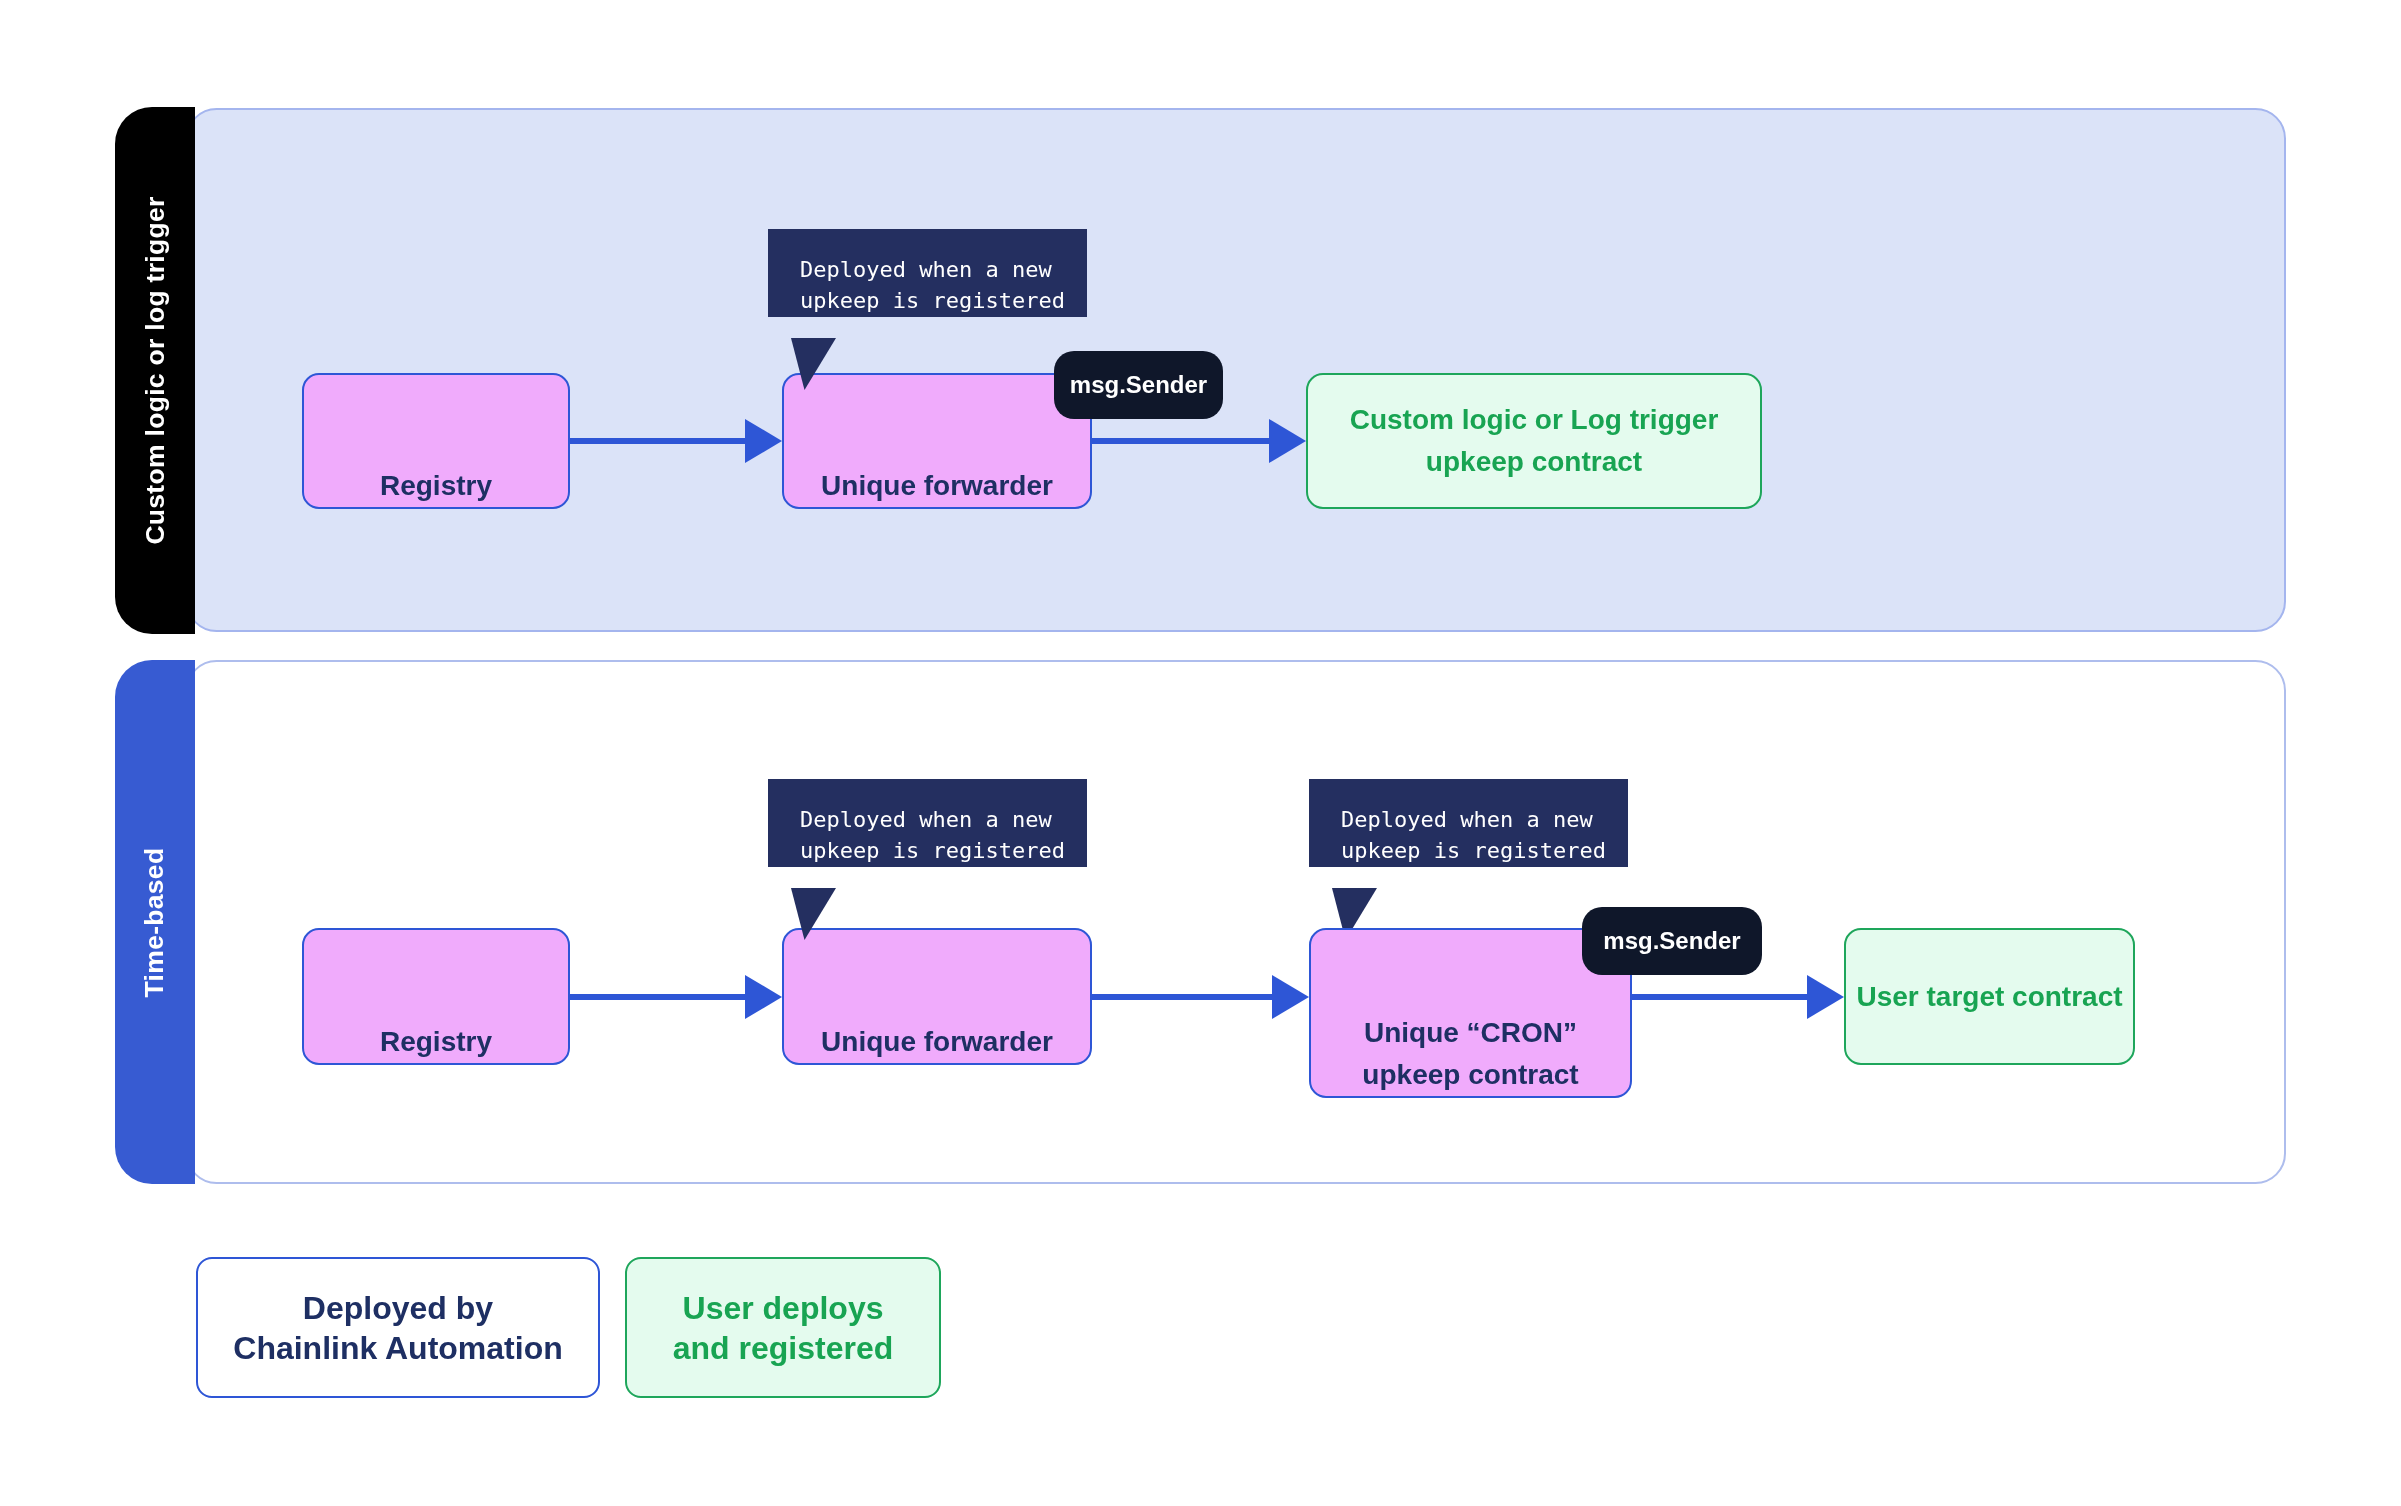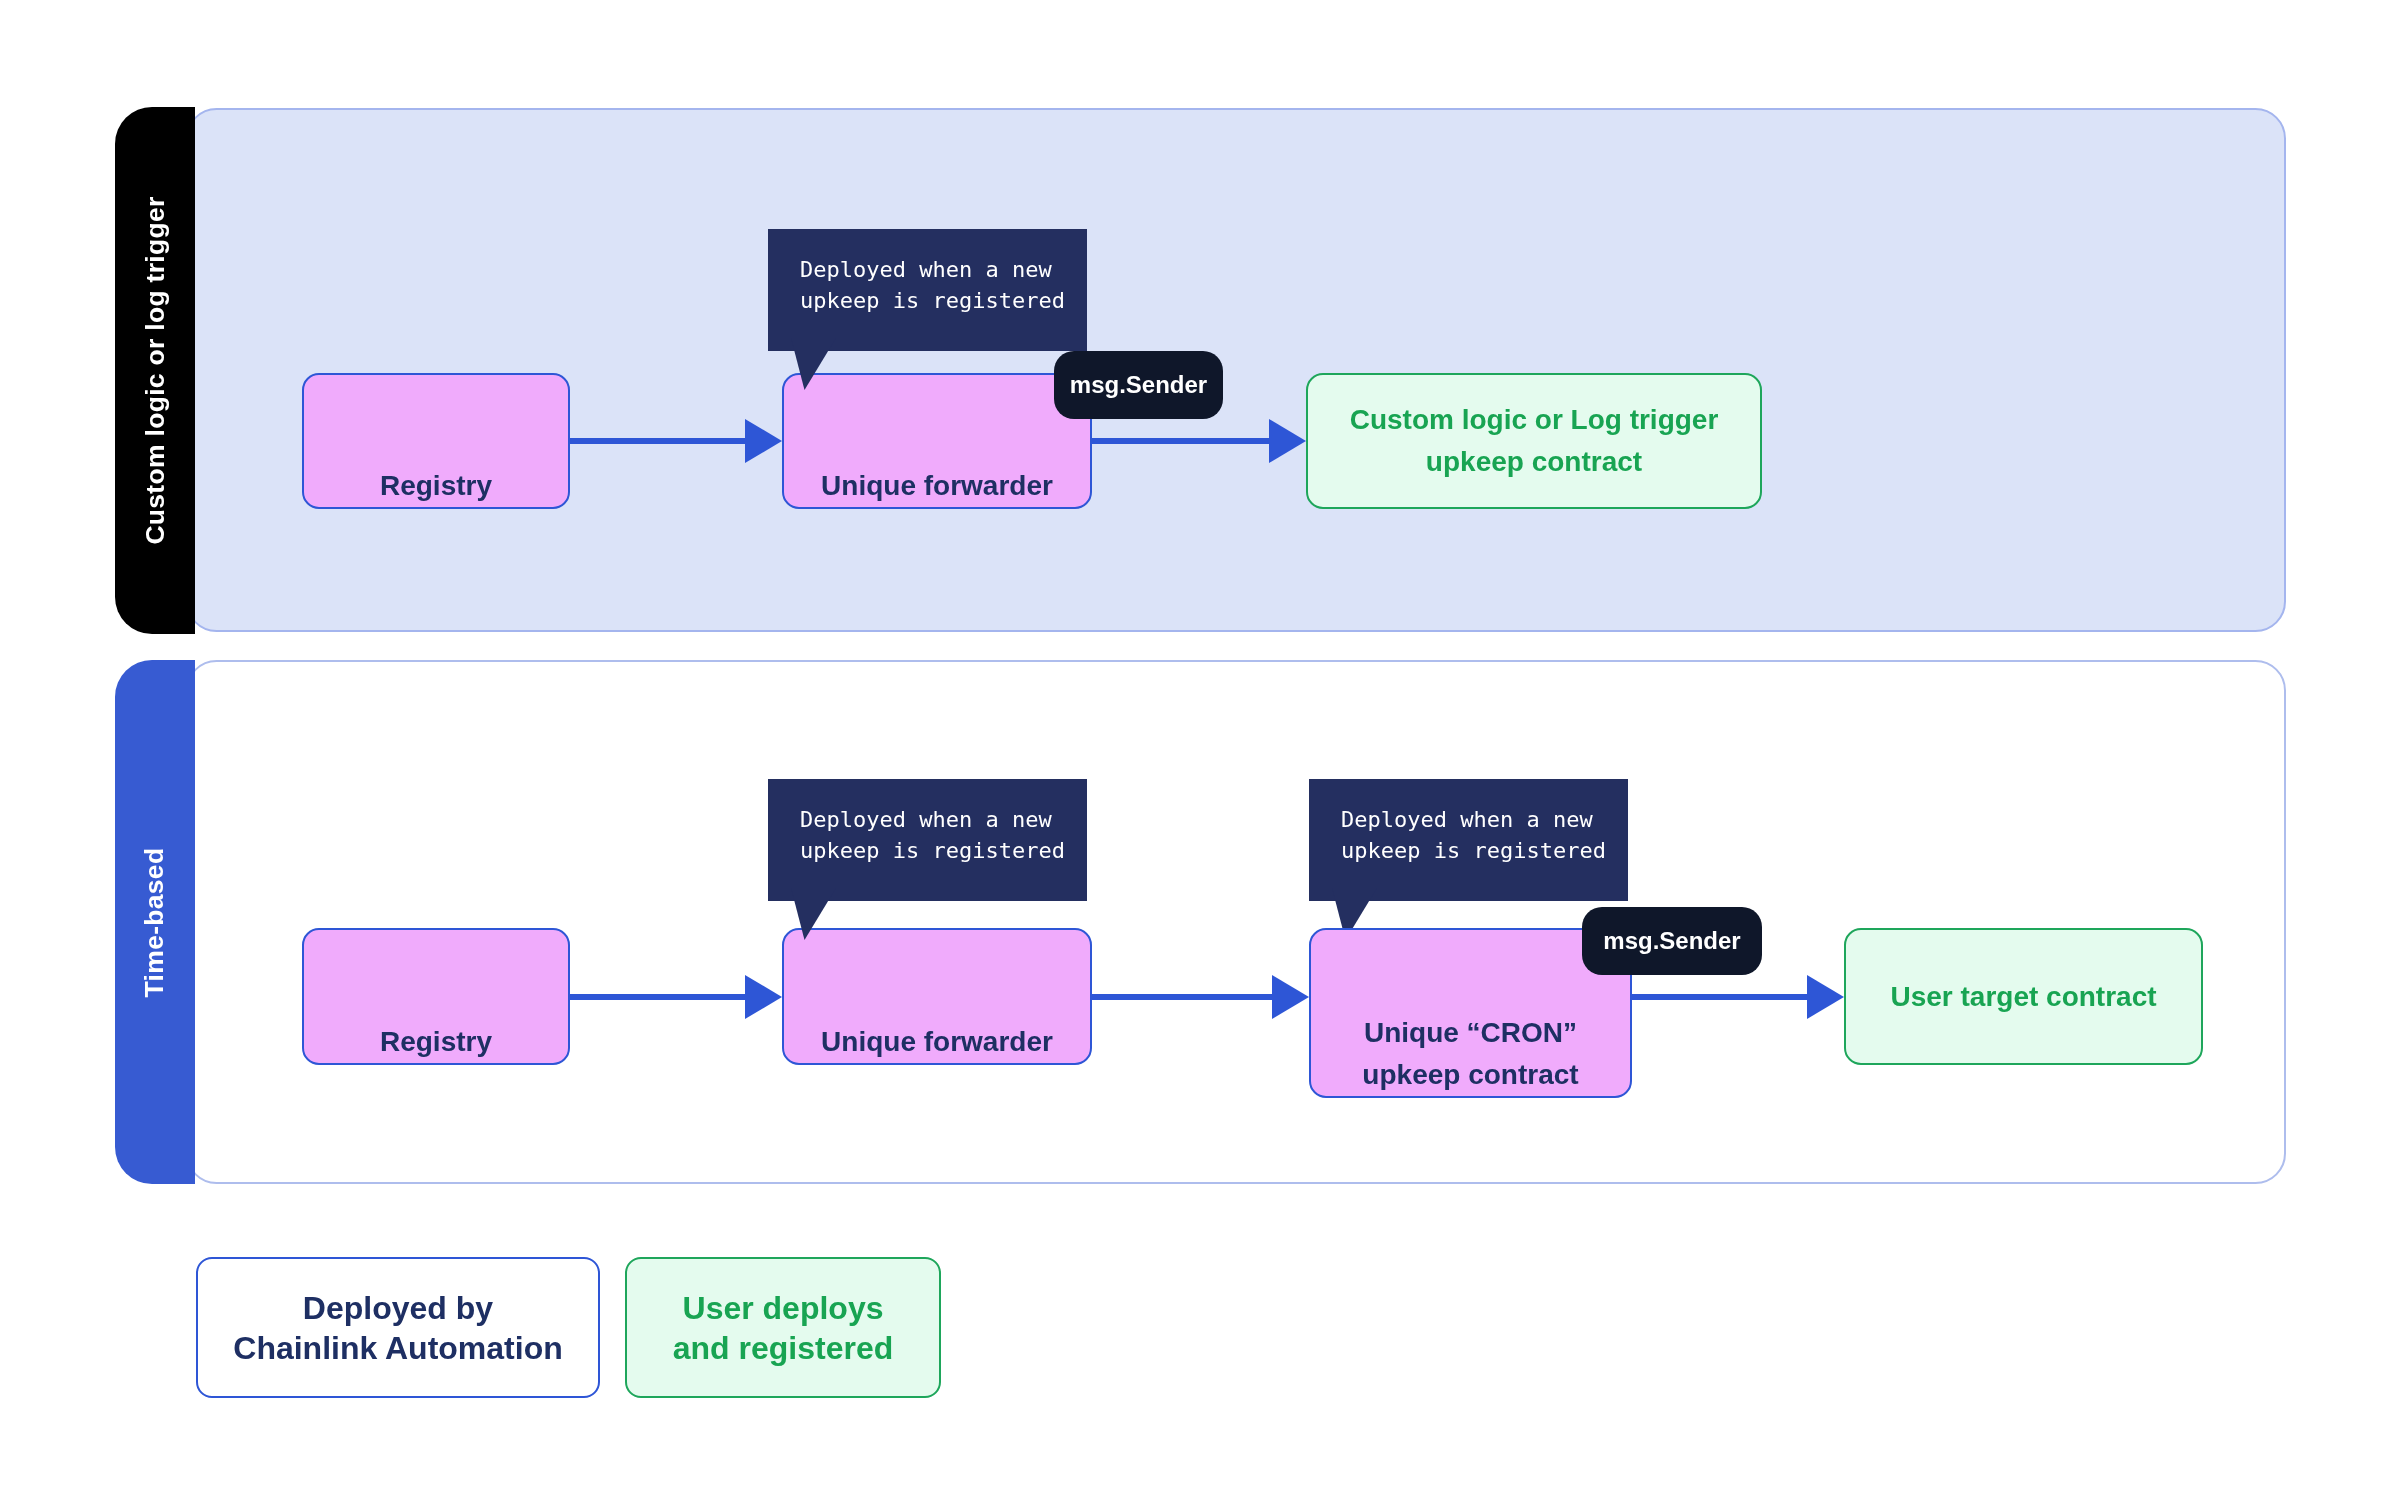--- a/index.html
+++ b/index.html
@@ -14,21 +14,21 @@
   .lane-bar{position:absolute;left:115px;width:80px;height:527px;border-radius:37px 0 0 37px;display:flex;align-items:center;justify-content:center;}
   .lane-bar.custom{top:107px;background:#000000;}
   .lane-bar.time{top:660px;height:524px;background:#375bd2;}
   .lane-label{transform:rotate(-90deg);white-space:nowrap;color:#ffffff;font-weight:bold;font-size:26.5px;letter-spacing:0.3px;}
   
   .node{position:absolute;box-sizing:border-box;border-radius:17px;display:flex;flex-direction:column;align-items:center;justify-content:center;text-align:center;font-weight:bold;font-size:28px;line-height:42px;}
   .node.blue{background:#f0abfc;border:2.7px solid #2e56d6;color:#1e2f63;justify-content:flex-end;}
   .node.green{background:#e4fbee;border:2.7px solid #1ea65b;color:#18a452;}
   .node .ital{}
   
-  .tooltip{position:absolute;width:319px;height:122px;background:#242f60;color:#ffffff;font-family:"DejaVu Sans Mono",monospace;font-size:22px;line-height:31px;box-sizing:border-box;padding:24.5px 0 0 32px;}
+  .tooltip{position:absolute;width:319px;height:88px;background:#242f60;color:#ffffff;font-family:"DejaVu Sans Mono",monospace;font-size:22px;line-height:31px;box-sizing:border-box;padding:24.5px 0 0 32px;}
   .tooltip-pointer{position:absolute;width:45px;height:52px;background:#242f60;clip-path:polygon(0 0,100% 0,30% 100%);}
   
   .badge{position:absolute;background:#0f172a;color:#ffffff;font-weight:bold;font-size:24px;border-radius:20px;display:flex;align-items:center;justify-content:center;}
   
   .arrow{position:absolute;height:44px;}
   .arrow .shaft{position:absolute;left:0;top:18.6px;height:6.6px;background:#2e56d6;width:calc(100% - 33px);}
   .arrow .head{position:absolute;right:0;top:0;width:0;height:0;border-top:22px solid transparent;border-bottom:22px solid transparent;border-left:37px solid #2e56d6;}
   
   .legend-box{position:absolute;top:1257px;height:141px;box-sizing:border-box;border-radius:16px;display:flex;flex-direction:column;align-items:center;justify-content:center;text-align:center;font-weight:bold;font-size:32px;line-height:40px;}
   .legend-box.blue{background:#ffffff;border:2.7px solid #2e56d6;color:#1e2f63;}
@@ -119,21 +119,21 @@
 
   <div class="badge" style="left:1582px;top:907px;width:180px;height:68px;">
     <span>msg.Sender</span>
   </div>
 
   <div class="arrow" style="left:1632px;top:975px;width:212px;">
     <div class="shaft"></div>
     <div class="head"></div>
   </div>
 
-  <div class="node green" style="left:1844px;top:928px;width:359px;height:137px;">
+  <div class="node green" style="left:1844px;top:928px;width:291px;height:137px;">
     <span>User target contract</span>
   </div>
 
   <div class="legend-box blue" style="left:196px;width:404px;">
     <span>Deployed by</span>
     <span>Chainlink Automation</span>
   </div>
   <div class="legend-box green" style="left:625px;width:316px;">
     <span>User deploys</span>
     <span>and registered</span>

